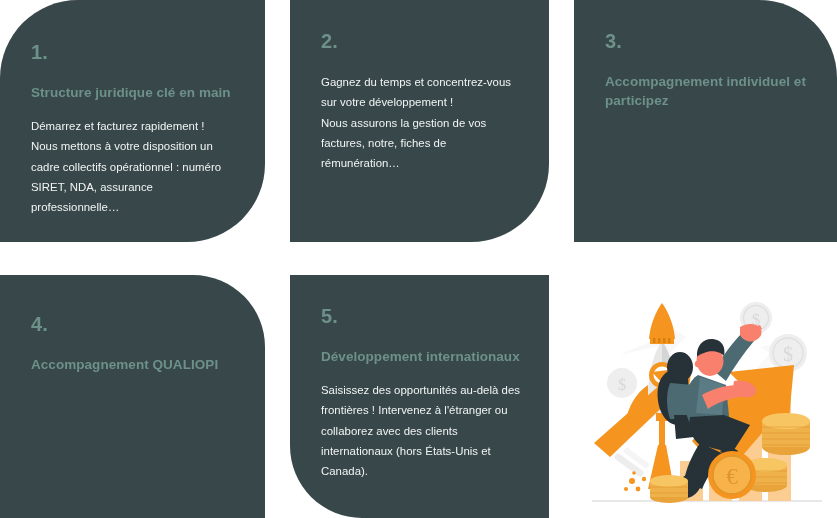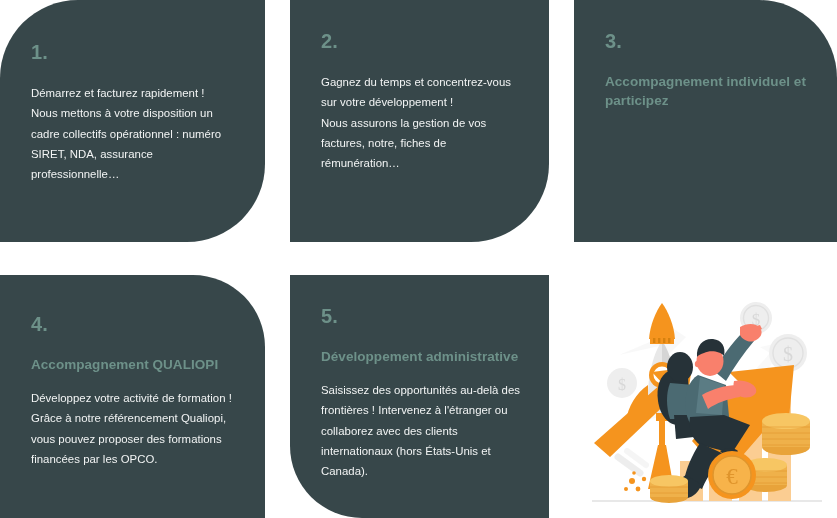--- a/index.html
+++ b/index.html
@@ -93,20 +93,21 @@
   #illustration svg { display: block; width: 100%; height: 100%; }
 </style>
 </head>
 <body>
 
 <div id="grid">
 
   <div class="card" id="card-1">
     <div class="card-inner">
       <div class="card-num">1.</div>
+      <div class="card-title">Structure juridique clé en main</div>
       <div class="card-body">Démarrez et facturez rapidement !
 Nous mettons à votre disposition un cadre collectifs opérationnel : numéro SIRET, NDA, assurance professionnelle…</div>
     </div>
   </div>
 
   <div class="card" id="card-2">
     <div class="card-inner">
       <div class="card-num">2.</div>
       <div class="card-body">Gagnez du temps et concentrez-vous sur votre développement !
 Nous assurons la gestion de vos factures, notre, fiches de rémunération…</div>
@@ -117,28 +118,27 @@
     <div class="card-inner">
       <div class="card-num">3.</div>
       <div class="card-title">Accompagnement individuel et participez</div>
     </div>
   </div>
 
   <div class="card" id="card-4">
     <div class="card-inner">
       <div class="card-num">4.</div>
       <div class="card-title">Accompagnement QUALIOPI</div>
-      <div class="card-body">Développez votre activité de formation ! Grâce à notre référencement Qualiopi, vous pouvez proposer des formations financées par les OPCO.</div>
     </div>
   </div>
 
   <div class="card" id="card-5">
     <div class="card-inner">
       <div class="card-num">5.</div>
-      <div class="card-title">Développement administrative</div>
+      <div class="card-title">Développement internationaux</div>
       <div class="card-body">Saisissez des opportunités au-delà des frontières ! Intervenez à l'étranger ou collaborez avec des clients internationaux (hors États-Unis et Canada).</div>
     </div>
   </div>
 
   <div id="illustration">
     <svg viewBox="0 0 263 243" xmlns="http://www.w3.org/2000/svg">
 
       <line x1="18" y1="226" x2="248" y2="226" stroke="#e0e0e0" stroke-width="1.6"></line>
 
       <g opacity="0.38">

